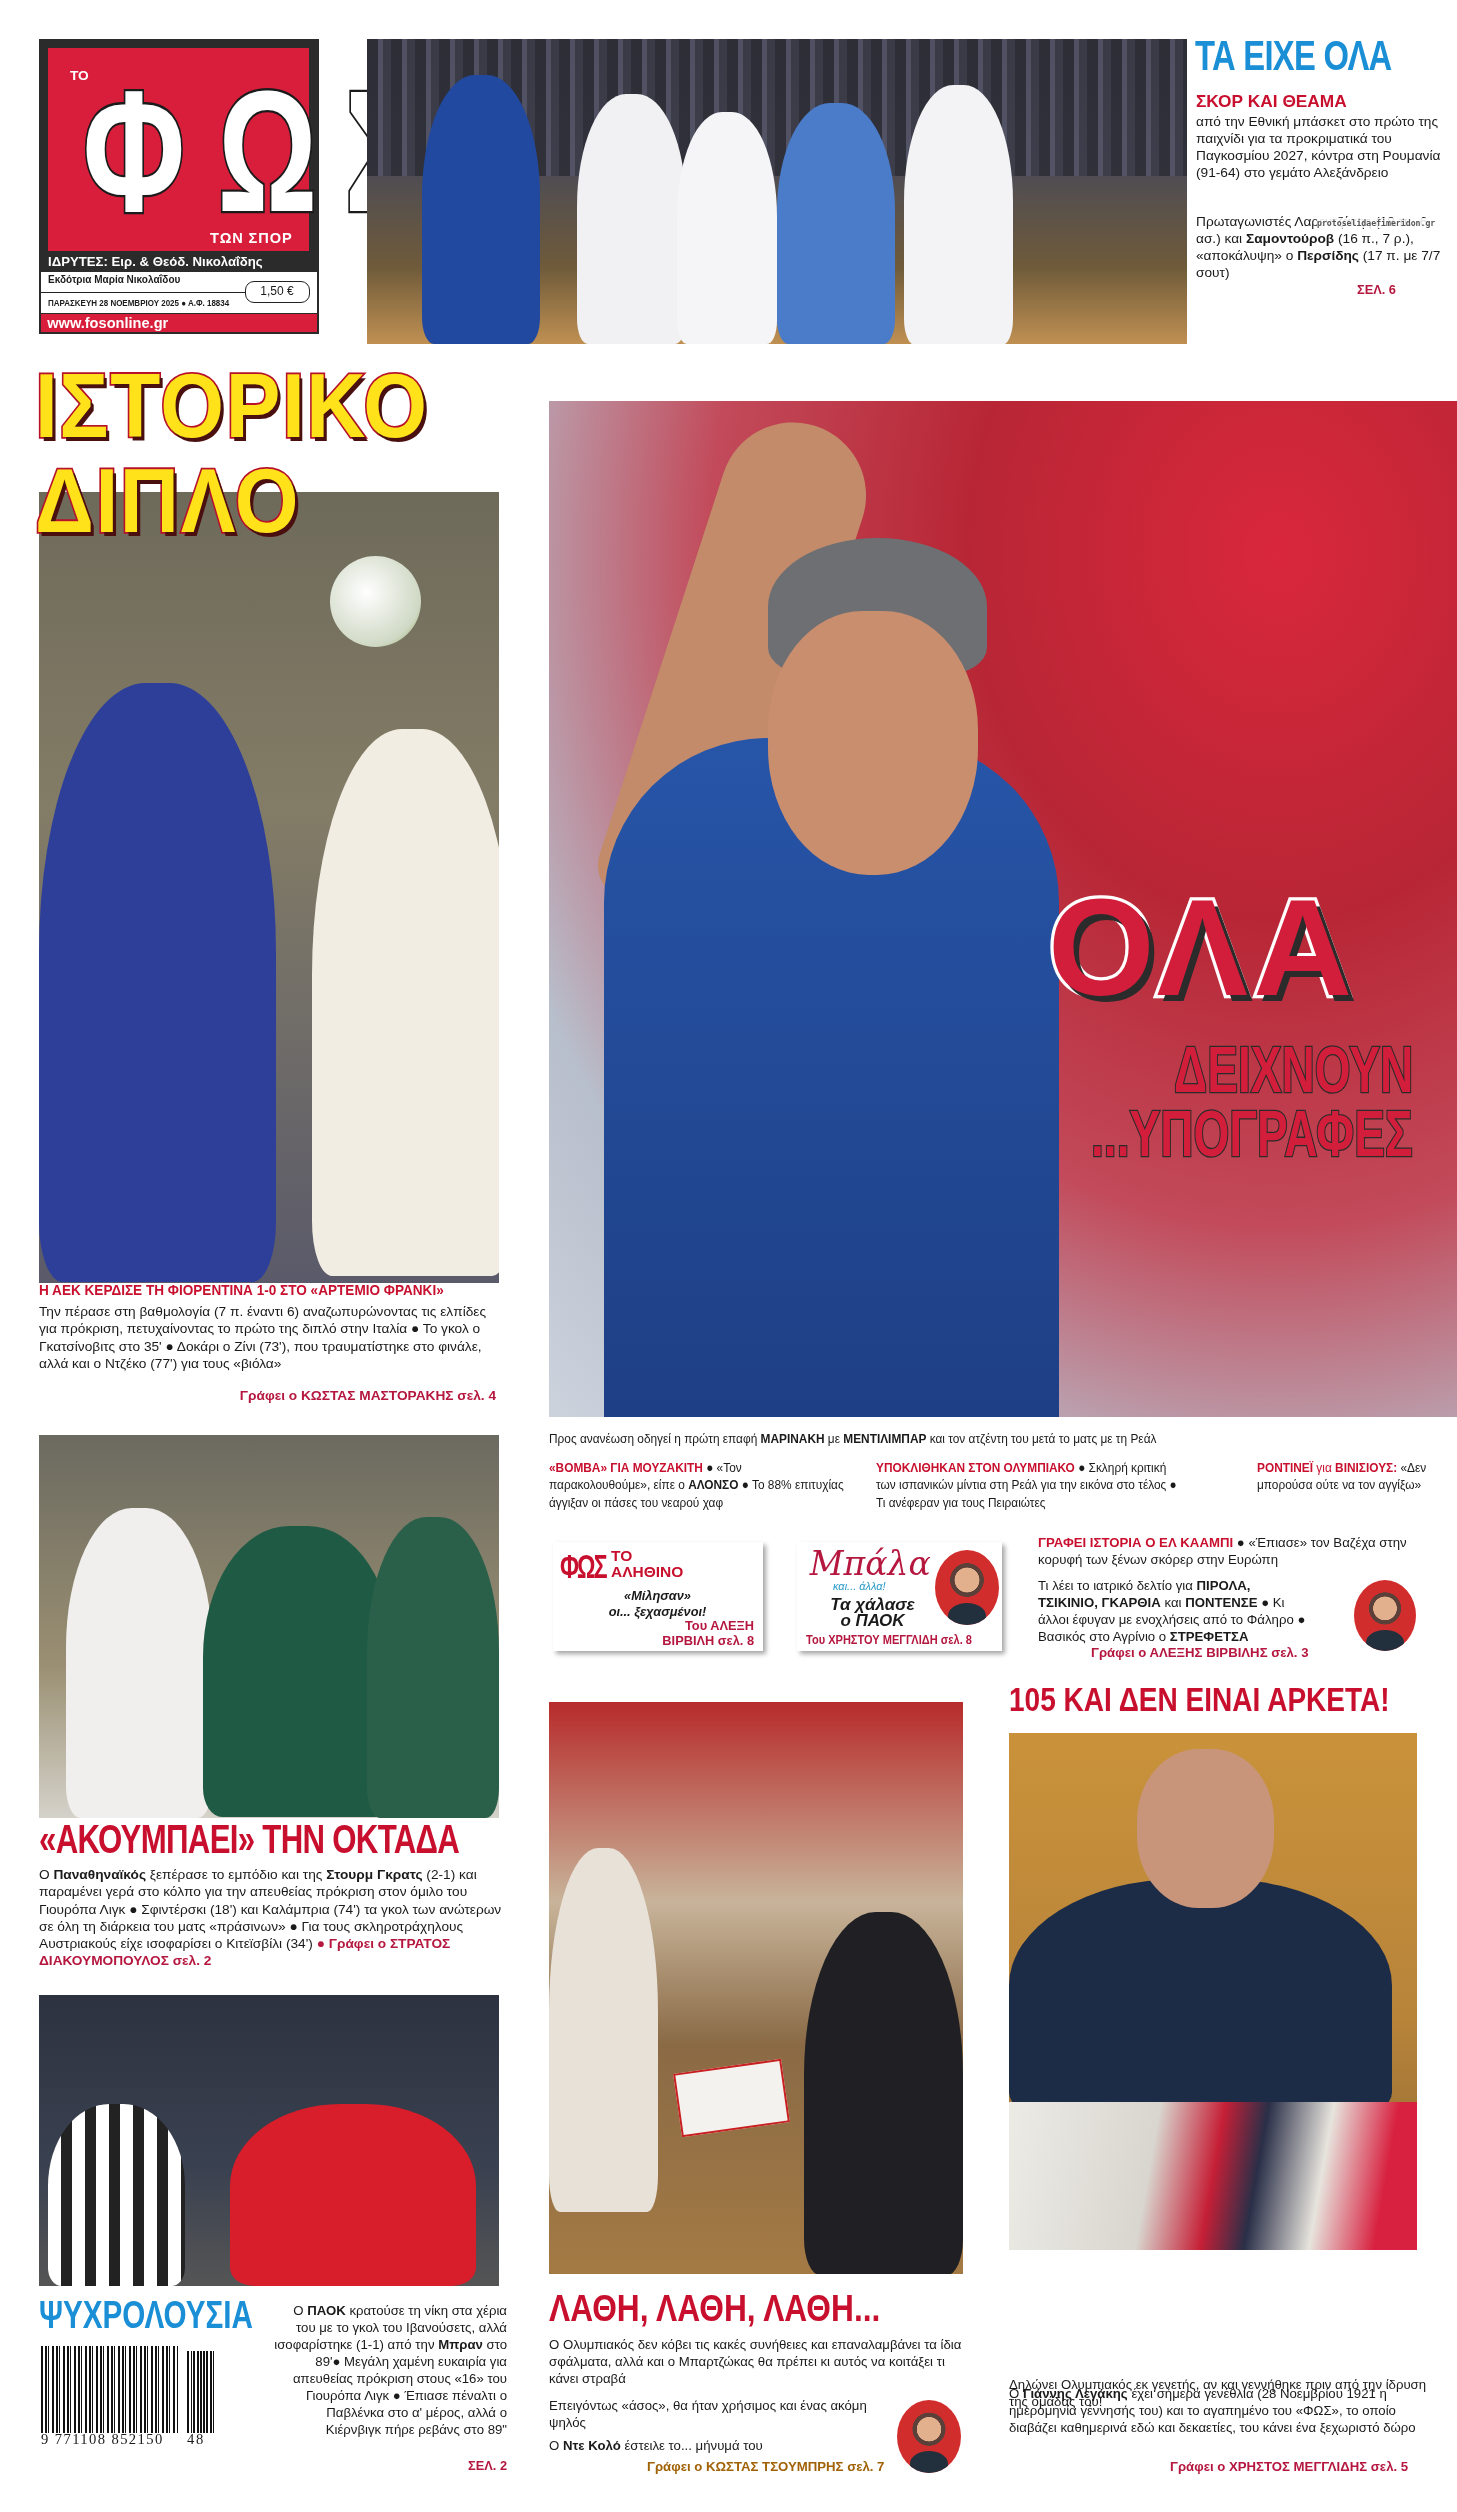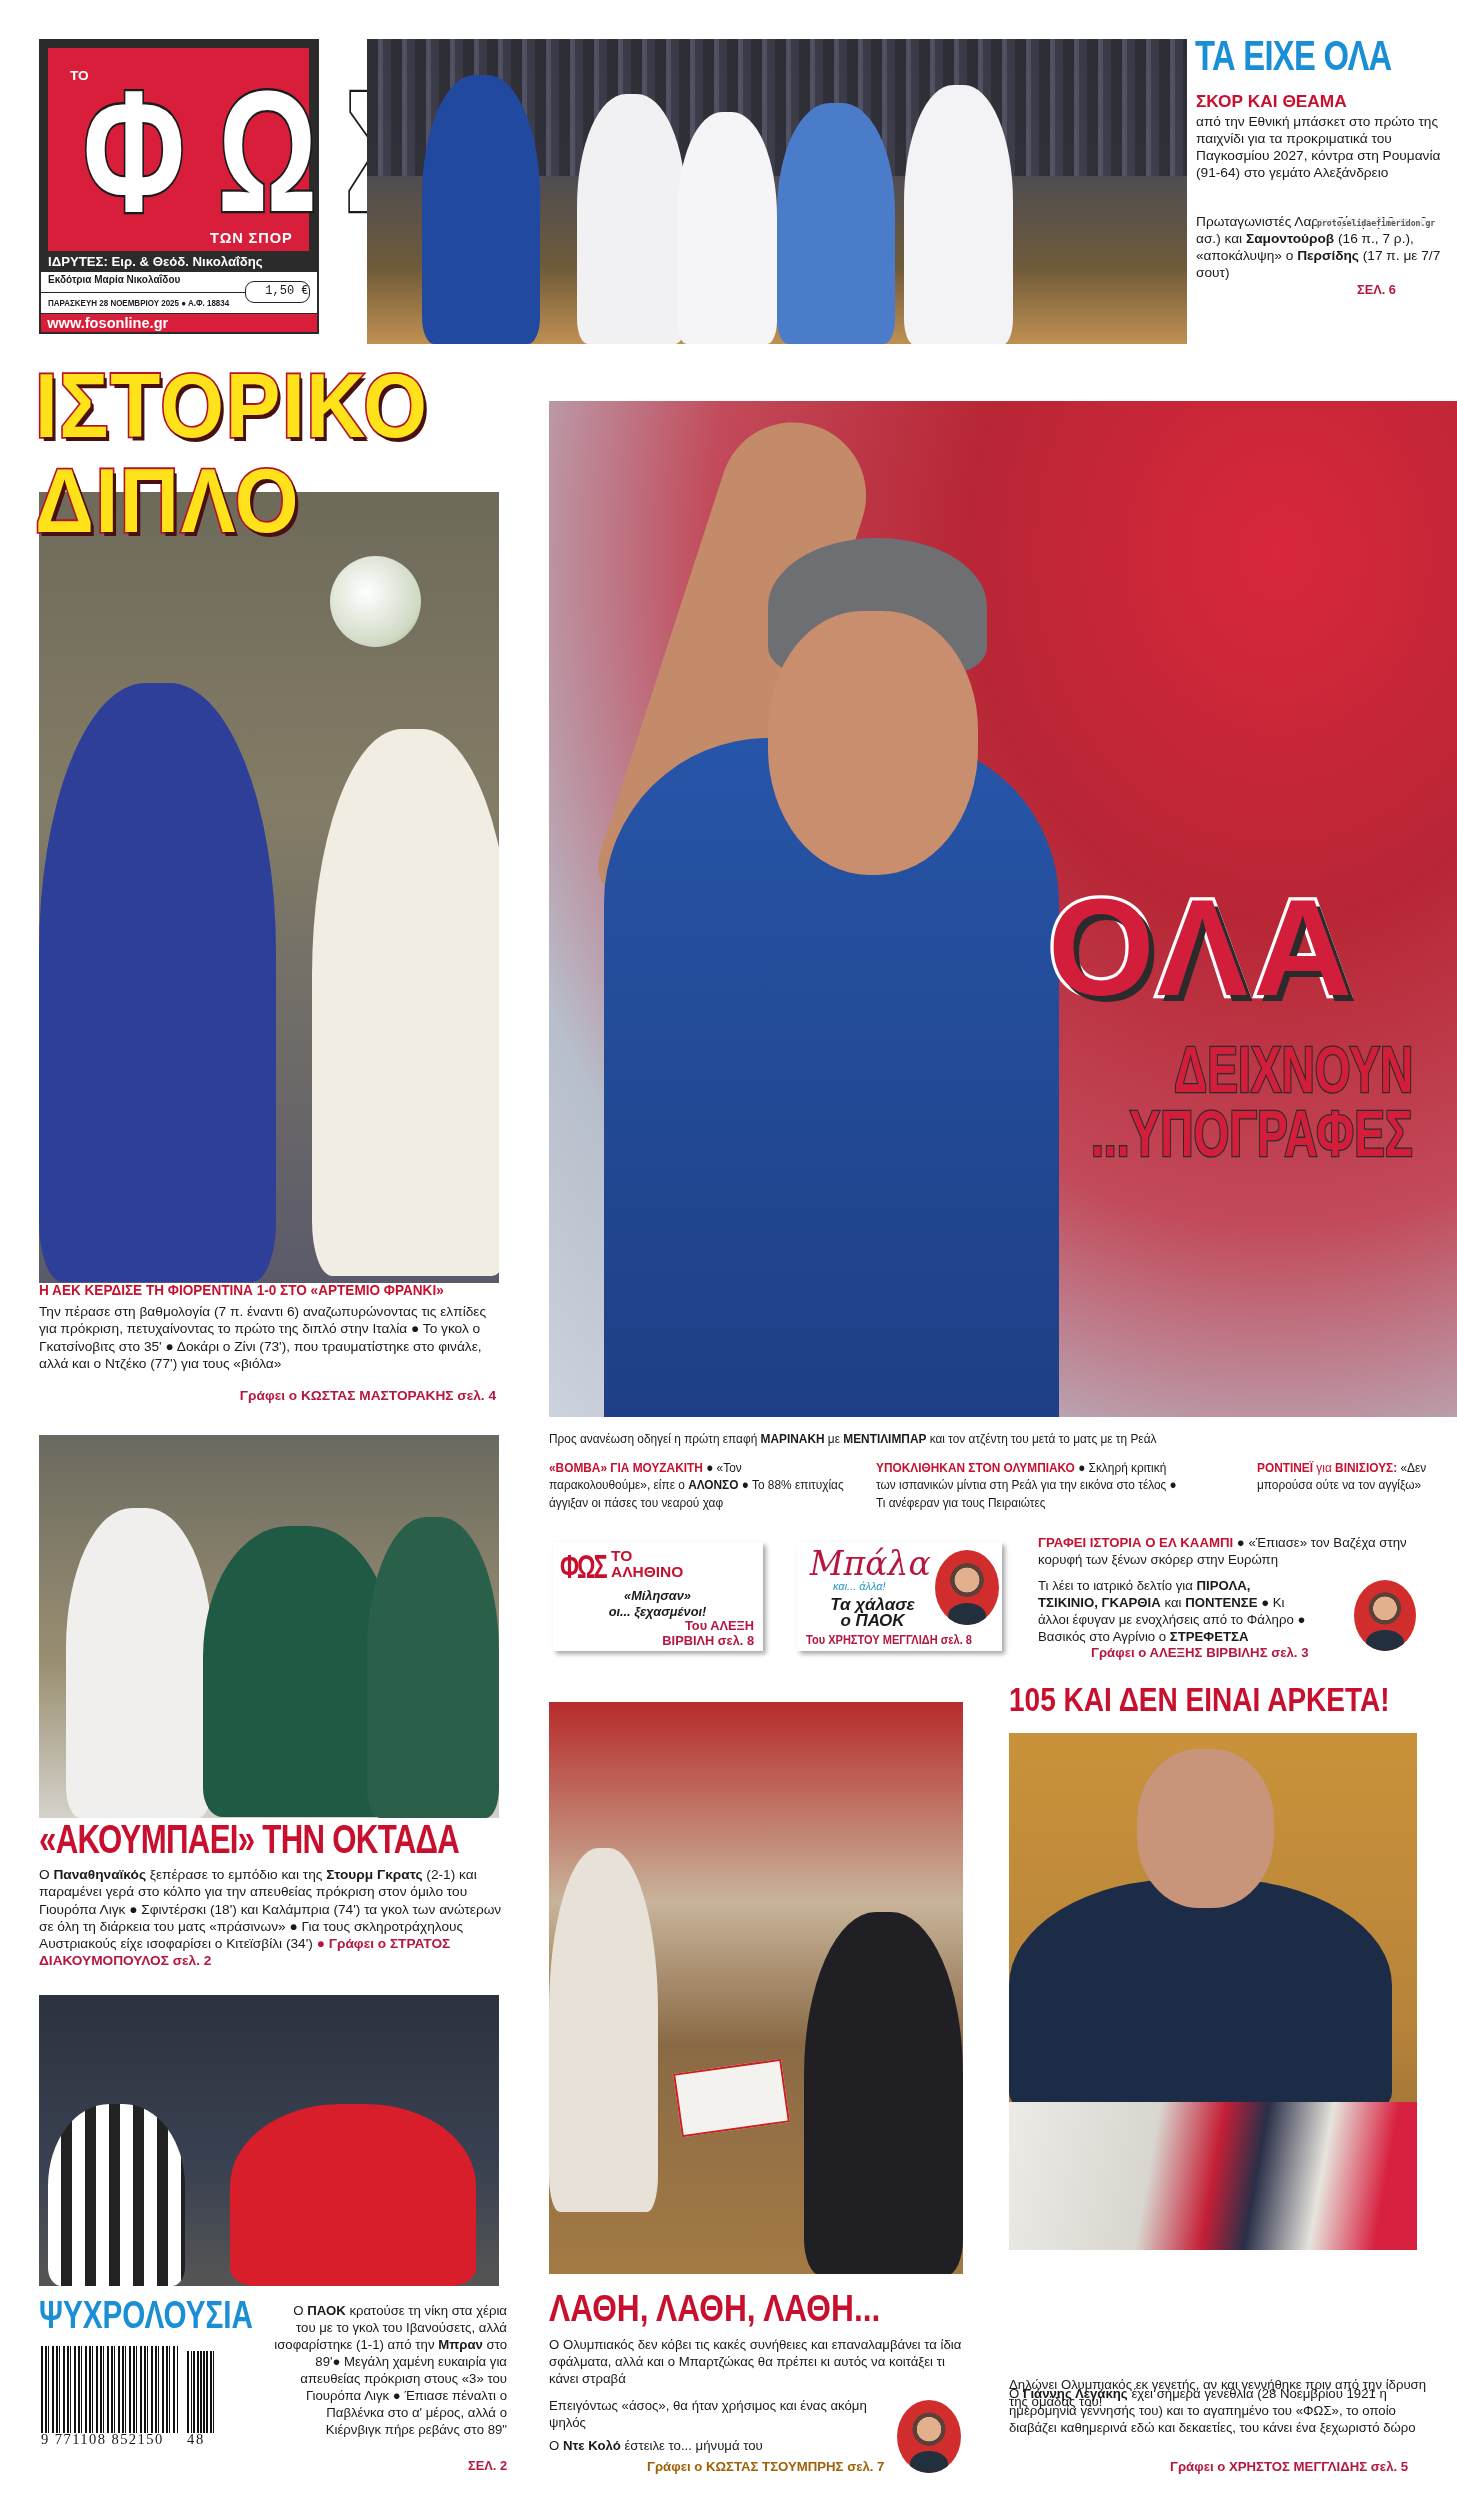--- a/index.html
+++ b/index.html
@@ -15,21 +15,21 @@
   #masthead .logo-red { position: absolute; left: 9px; top: 9px; width: 261px; height: 203px; background: #d81e3b; }
   #masthead .to { position: absolute; left: 22px; top: 20px; color: #fff; font-weight: bold; font-size: 13.7px; }
   #masthead .letters { position: absolute; left: 16.4px; top: 12.8px; width: 237px; height: 182px; display: flex; justify-content: space-between; align-items: center; }
   #masthead .letters span { font-family: "Liberation Sans", sans-serif; font-weight: bold; font-size: 173px; line-height: 1; color: #fff; transform: scaleX(0.72); -webkit-text-stroke: 4.6px #1b1b1b; paint-order: stroke fill; letter-spacing: -7.3px; }
   #masthead .ton { position: absolute; right: 16.4px; bottom: 5.5px; color: #fff; font-weight: bold; font-size: 14.6px; letter-spacing: 0.9px; }
   #masthead .founders { position: absolute; left: 9px; top: 215px; width: 261px; color: #fff; font-weight: bold; font-size: 13.2px; white-space: nowrap; }
   #masthead .info { position: absolute; left: 1.8px; top: 233px; width: 276px; height: 41px; background: #fff; }
   #masthead .publisher { position: absolute; left: 7.3px; top: 1.8px; font-size: 10px; font-weight: bold; }
   #masthead .infoline { position: absolute; left: 7.3px; top: 25.5px; font-size: 8.7px; font-weight: bold; transform: scaleX(0.92); transform-origin: left; white-space: nowrap; }
   #masthead .divider { position: absolute; left: 0; top: 20px; width: 230px; border-top: 0.9px solid #222; }
-  #masthead .price { position: absolute; right: 7.3px; top: 9px; width: 65px; height: 22px; border: 1.4px solid #222; border-radius: 9px; font-size: 12px; text-align: right; line-height: 19px; background: #fff; font-family: Liberation Mono, monospace; }
+  #masthead .price { position: absolute; right: 7.3px; top: 9px; width: 65px; height: 22px; border: 1.4px solid #222; border-radius: 9px; font-size: 12px; text-align: center; line-height: 19px; background: #fff; }
   #masthead .web { position: absolute; left: 1.8px; top: 275px; width: 276px; height: 18px; background: #d81e3b; color: #fff; font-weight: bold; font-size: 14.6px; padding-left: 6.4px; line-height: 18px; }
 
   
   .photo { position: absolute; overflow: hidden; }
   .photo .figure { position: absolute; border-radius: 45% 45% 10% 10%; }
 
   #photo-basket { left: 367px; top: 39px; width: 820px; height: 305px;
     background: linear-gradient(180deg, #3b3b44 0%, #4a4a56 40%, #6f5b3a 75%, #c09052 100%); }
   #photo-basket .crowd { position:absolute; left:0; top:0; right:0; height:137px;
     background: repeating-linear-gradient(90deg, #2a2a33 0 11px, #55556a 11px 16.4px, #3a3a48 16.4px 24px); opacity:.8; }
@@ -246,21 +246,21 @@
   <div class="figure p3"></div>
 </div>
 <div id="pao-title" class="abs">«ΑΚΟΥΜΠΑΕΙ» ΤΗΝ ΟΚΤΑΔΑ</div>
 <div id="pao-body" class="txt"><span>Ο </span><b>Παναθηναϊκός</b><span> ξεπέρασε το εμπόδιο και της </span><b>Στουρμ Γκρατς</b><span> (2-1) και παραμένει γερά στο κόλπο για την απευθείας πρόκριση στον όμιλο του Γιουρόπα Λιγκ ● Σφιντέρσκι (18') και Καλάμπρια (74') τα γκολ των ανώτερων σε όλη τη διάρκεια του ματς «πράσινων» ● Για τους σκληροτράχηλους Αυστριακούς είχε ισοφαρίσει ο Κιτεϊσβίλι (34') </span><b class="crimson">● Γράφει ο ΣΤΡΑΤΟΣ ΔΙΑΚΟΥΜΟΠΟΥΛΟΣ σελ. 2</b></div>
 
 <div id="photo-paok" class="photo">
   <div class="figure p1"></div>
   <div class="figure p2"></div>
 </div>
 <div id="paok-title" class="abs">ΨΥΧΡΟΛΟΥΣΙΑ</div>
-<div id="paok-body" class="txt"><span>Ο </span><b>ΠΑΟΚ</b><span> κρατούσε τη νίκη στα χέρια του με το γκολ του Ιβανούσετς, αλλά ισοφαρίστηκε (1-1) από την </span><b>Μπραν</b><span> στο 89'● Μεγάλη χαμένη ευκαιρία για απευθείας πρόκριση στους «3» του Γιουρόπα Λιγκ ● Έπιασε πέναλτι ο Παβλένκα στο α' μέρος, αλλά ο Κιέρνβιγκ πήρε ρεβάνς στο 89"</span></div>
+<div id="paok-body" class="txt"><span>Ο </span><b>ΠΑΟΚ</b><span> κρατούσε τη νίκη στα χέρια του με το γκολ του Ιβανούσετς, αλλά ισοφαρίστηκε (1-1) από την </span><b>Μπραν</b><span> στο 89'● Μεγάλη χαμένη ευκαιρία για απευθείας πρόκριση στους «16» του Γιουρόπα Λιγκ ● Έπιασε πέναλτι ο Παβλένκα στο α' μέρος, αλλά ο Κιέρνβιγκ πήρε ρεβάνς στο 89"</span></div>
 <div id="paok-page" class="abs">ΣΕΛ. 2</div>
 
 <div id="barcode" class="abs">
   <div class="bars"></div>
   <div class="bars2"></div>
   <div class="num">9 771108 852150</div>
   <div class="num2">48</div>
 </div>
 
 <div id="photo-osfp" class="photo">

